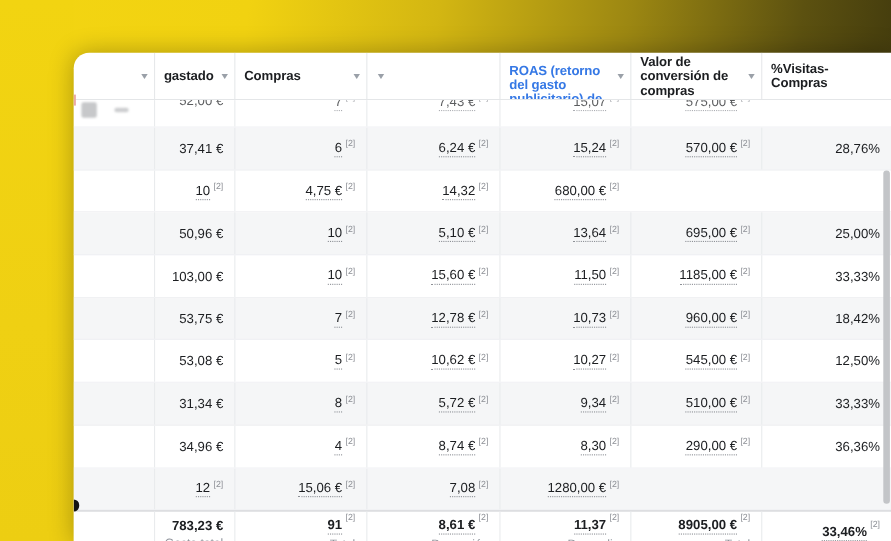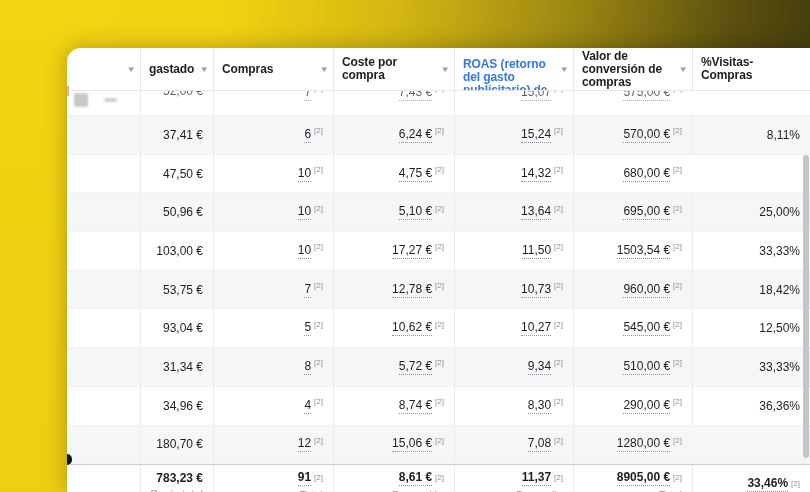--- a/index.html
+++ b/index.html
@@ -48,21 +48,21 @@
   .thumb{position:absolute;left:7px;top:2px;width:14px;height:14px;border-radius:2px;background:#c7c8ca;filter:blur(1px);}
   .thumb-dash{position:absolute;left:37px;top:7px;width:13px;height:4px;border-radius:2px;background:#cdced0;filter:blur(1px);}
   .pink-sliver{position:absolute;left:0;top:38px;width:2px;height:10px;background:#e9a9a5;}
   
   .totals{height:41px;border-top:1px solid #c9cbcf;background:#fff;}
   .totcell{
     display:flex;flex-direction:column;align-items:flex-end;justify-content:center;
     padding-right:10px;box-sizing:border-box;overflow:hidden;
   }
   .totcell + .totcell{border-left:1px solid #e9ebed;}
-  .tot-line{display:flex;align-items:flex-end;}
+  .tot-line{display:flex;align-items:flex-start;}
   .tot-val{font-size:12px;font-weight:bold;color:#1c1e21;white-space:nowrap;}
   .tot-val.u{border-bottom:1px dotted #8d9096;padding-bottom:1px;}
   .tot-label{font-size:11px;color:#90949c;margin-top:3px;white-space:nowrap;}
   
   .scrollbar{position:absolute;right:1px;top:107px;width:6px;height:303px;border-radius:3px;background:#c3c5c8;}
   .black-dot{position:absolute;left:0;top:406px;width:5px;height:11px;border-radius:0 7px 7px 0;background:#141414;}
 </style>
 </head>
 <body>
 
@@ -77,21 +77,20 @@
     </div>
     <div class="th">
       <span class="th-label">gastado</span>
       <span class="caret">▾</span>
     </div>
     <div class="th">
       <span class="th-label">Compras</span>
       <span class="caret">▾</span>
     </div>
     <div class="th">
-      <span class="th-label">Coste por compra</span>
       <span class="caret">▾</span>
     </div>
     <div class="th">
       <span class="th-label blue">ROAS (retorno del gasto publicitario) de...</span>
       <span class="caret">▾</span>
     </div>
     <div class="th">
       <span class="th-label">Valor de conversión de compras</span>
       <span class="caret">▾</span>
     </div>
@@ -138,28 +137,25 @@
         </div>
         <div class="td">
           <span class="val u">15,24</span>
           <sup class="sup">[2]</sup>
         </div>
         <div class="td">
           <span class="val u">570,00 €</span>
           <sup class="sup">[2]</sup>
         </div>
         <div class="td">
-          <span class="val">8,11%</span>
-        </div>
-      </div>
-      <div class="tr grid-row">
-        <div class="td"></div>
-        <div class="td">
-          <span class="val">47,50 €</span>
-        </div>
+          <span class="val">28,76%</span>
+        </div>
+      </div>
+      <div class="tr grid-row">
+        <div class="td"></div>
         <div class="td">
           <span class="val u">10</span>
           <sup class="sup">[2]</sup>
         </div>
         <div class="td">
           <span class="val u">4,75 €</span>
           <sup class="sup">[2]</sup>
         </div>
         <div class="td">
           <span class="val u">14,32</span>
@@ -198,29 +194,29 @@
       <div class="tr grid-row">
         <div class="td"></div>
         <div class="td">
           <span class="val">103,00 €</span>
         </div>
         <div class="td">
           <span class="val u">10</span>
           <sup class="sup">[2]</sup>
         </div>
         <div class="td">
-          <span class="val u">17,27 €</span>
+          <span class="val u">15,60 €</span>
           <sup class="sup">[2]</sup>
         </div>
         <div class="td">
           <span class="val u">11,50</span>
           <sup class="sup">[2]</sup>
         </div>
         <div class="td">
-          <span class="val u">1503,54 €</span>
+          <span class="val u">1185,00 €</span>
           <sup class="sup">[2]</sup>
         </div>
         <div class="td">
           <span class="val">33,33%</span>
         </div>
       </div>
       <div class="tr grid-row">
         <div class="td"></div>
         <div class="td">
           <span class="val">53,75 €</span>
@@ -241,21 +237,21 @@
           <span class="val u">960,00 €</span>
           <sup class="sup">[2]</sup>
         </div>
         <div class="td">
           <span class="val">18,42%</span>
         </div>
       </div>
       <div class="tr grid-row">
         <div class="td"></div>
         <div class="td">
-          <span class="val">93,04 €</span>
+          <span class="val">53,08 €</span>
         </div>
         <div class="td">
           <span class="val u">5</span>
           <sup class="sup">[2]</sup>
         </div>
         <div class="td">
           <span class="val u">10,62 €</span>
           <sup class="sup">[2]</sup>
         </div>
         <div class="td">
@@ -315,23 +311,20 @@
         <div class="td">
           <span class="val u">290,00 €</span>
           <sup class="sup">[2]</sup>
         </div>
         <div class="td">
           <span class="val">36,36%</span>
         </div>
       </div>
       <div class="tr grid-row">
         <div class="td"></div>
-        <div class="td">
-          <span class="val">180,70 €</span>
-        </div>
         <div class="td">
           <span class="val u">12</span>
           <sup class="sup">[2]</sup>
         </div>
         <div class="td">
           <span class="val u">15,06 €</span>
           <sup class="sup">[2]</sup>
         </div>
         <div class="td">
           <span class="val u">7,08</span>

